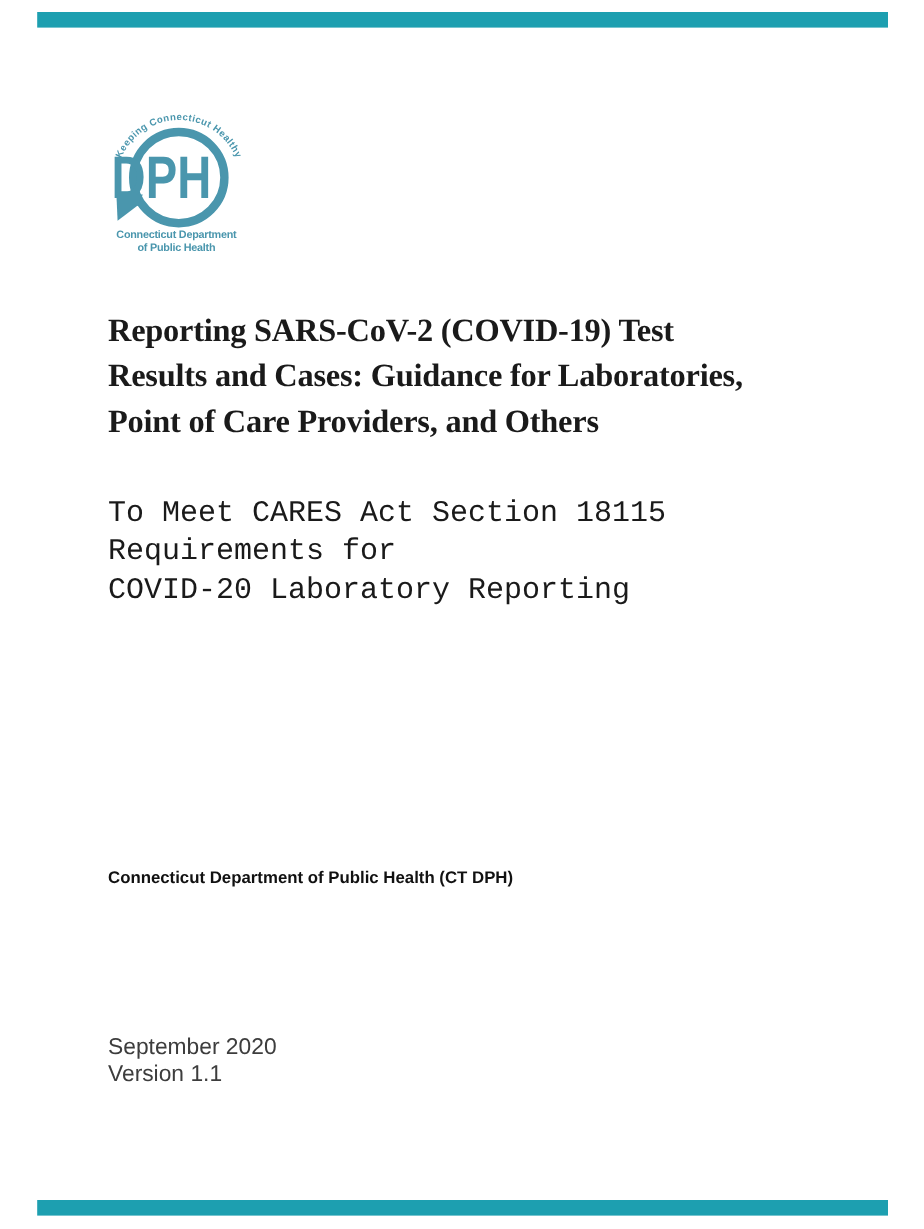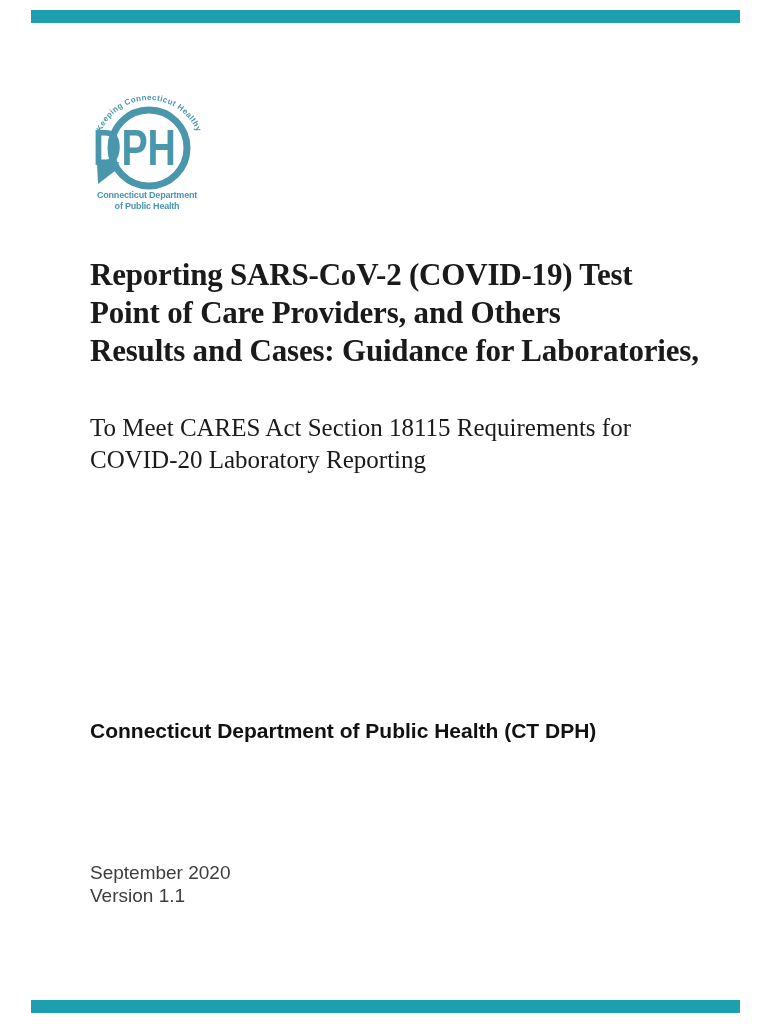--- a/index.html
+++ b/index.html
@@ -67,44 +67,44 @@
     letter-spacing: -0.2px;
   }
 
   .title {
     position: absolute;
     left: 90px;
     top: 256px;
     width: 620px;
     font-family: "Liberation Serif", serif;
     font-weight: bold;
-    font-size: 31px;
+    font-size: 27px;
     line-height: 38px;
     color: var(--text);
     letter-spacing: -0.2px;
   }
   .subtitle {
     position: absolute;
     left: 90px;
     top: 412px;
     width: 620px;
-    font-family: Liberation Serif, serif;
+    font-family: Liberation Mono, monospace;
     font-weight: normal;
     font-size: 25px;
     line-height: 32px;
     color: var(--text);
   }
   .org {
     position: absolute;
     left: 90px;
     top: 716px;
     width: 560px;
     font-family: "Liberation Sans", sans-serif;
     font-weight: bold;
-    font-size: 21px;
+    font-size: 14px;
     line-height: 30px;
     color: #111111;
   }
   .meta {
     position: absolute;
     left: 90px;
     top: 861px;
     width: 300px;
     font-family: "Liberation Sans", sans-serif;
     font-size: 19px;
@@ -130,22 +130,22 @@
       <circle class="logo-ring" cx="63" cy="58" r="38"></circle>
       <text class="logo-acronym" x="7" y="75" textLength="83" lengthAdjust="spacingAndGlyphs">DPH</text>
       <path class="logo-tail" d="M 11 72 L 33 72 L 29 81 L 12 94 Z"></path>
       <text class="logo-caption" x="61" y="108" text-anchor="middle">Connecticut Department</text>
       <text class="logo-caption" x="61" y="119" text-anchor="middle">of Public Health</text>
     </svg>
   </div>
 
   <div class="title">
     <div>Reporting SARS-CoV-2 (COVID-19) Test</div>
+    <div>Results and Cases: Guidance for Laboratories,</div>
     <div>Point of Care Providers, and Others</div>
-    <div>Results and Cases: Guidance for Laboratories,</div>
   </div>
 
   <div class="subtitle">
     <div>To Meet CARES Act Section 18115 Requirements for</div>
     <div>COVID-20 Laboratory Reporting</div>
   </div>
 
   <div class="org">
     <div>Connecticut Department of Public Health (CT DPH)</div>
   </div>

